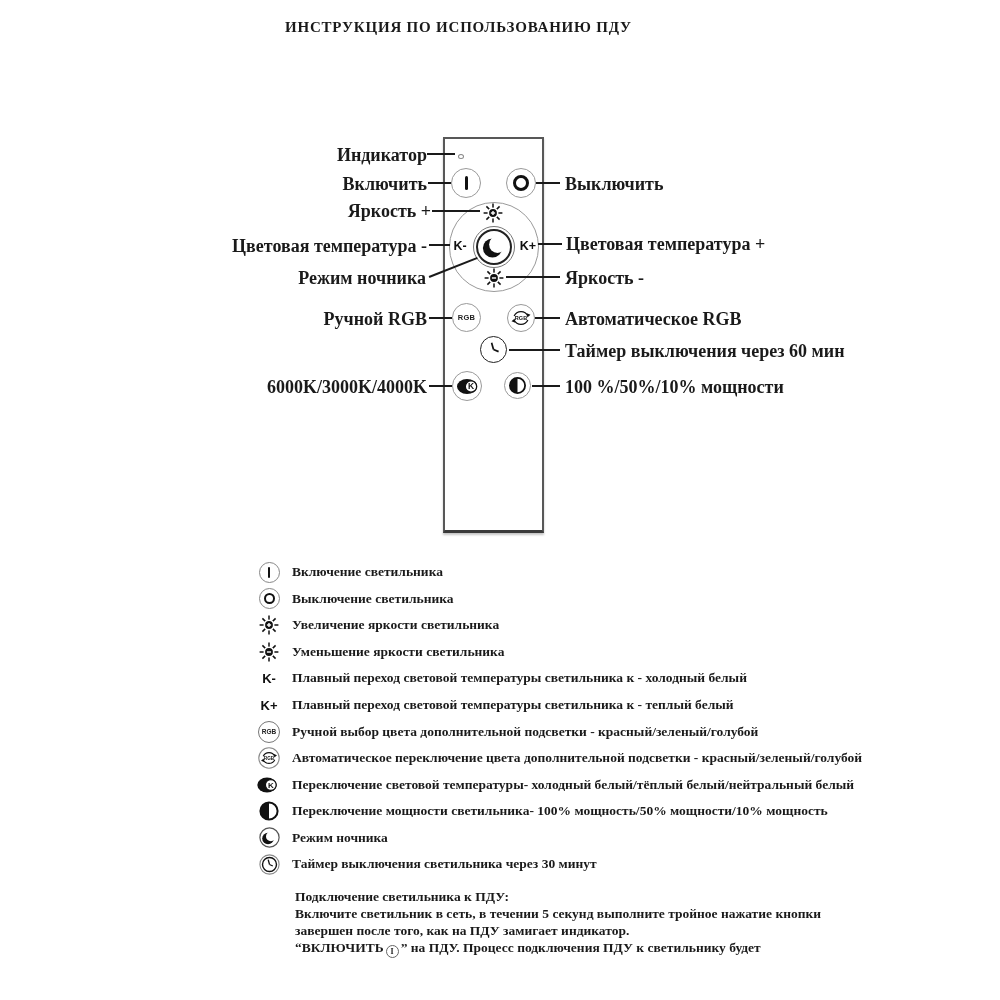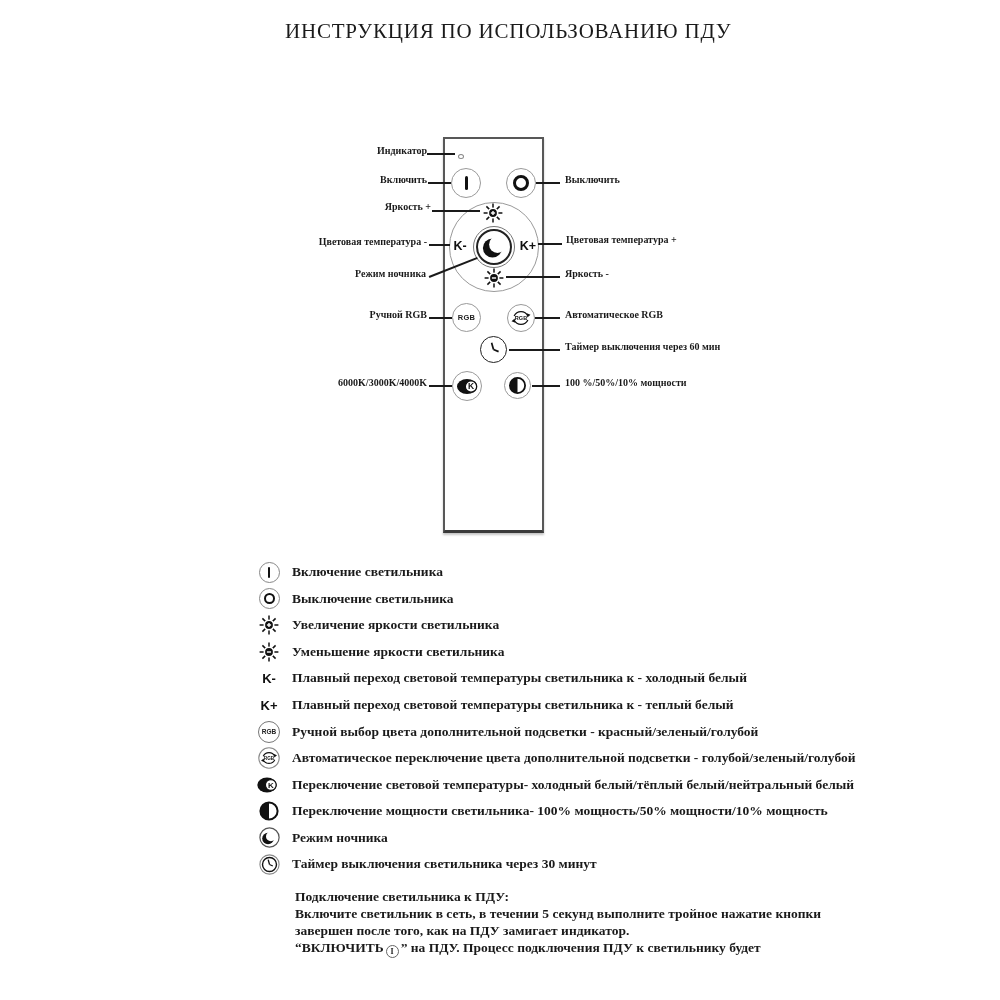--- a/index.html
+++ b/index.html
@@ -1,20 +1,20 @@
 <!DOCTYPE html>
 <html><head>
 <meta charset="utf-8">
 <style>
   html,body{margin:0;padding:0;background:#fff;}
   #page{position:relative;width:1000px;height:1000px;background:#ffffff;overflow:hidden;
         font-family:"Liberation Serif",serif;color:#1a1a1a;}
   .abs{position:absolute;}
-  .title{font-size:21px;font-weight:normal;letter-spacing:.8px;white-space:nowrap;}
-  .label{font-size:10px;font-weight:bold;white-space:nowrap;}
+  .title{font-size:15px;font-weight:bold;letter-spacing:.8px;white-space:nowrap;}
+  .label{font-size:18px;font-weight:bold;white-space:nowrap;}
   .lab-r{text-align:right;}
   .line{position:absolute;height:1.6px;background:#1a1a1a;}
   .ring{position:absolute;border-radius:50%;box-sizing:border-box;background:#fff;}
   .thin{border:1.5px solid #9a9a9a;}
   .dark{border:1.8px solid #222;}
   .center{display:flex;align-items:center;justify-content:center;}
   .remote{position:absolute;left:443px;top:137px;width:101px;height:396px;background:#fff;
           border:2px solid #585858;border-bottom:3px solid #3a3a3a;box-sizing:border-box;
           box-shadow:0 2px 2px rgba(90,90,90,.35);}
   .kzone{position:absolute;width:22px;text-align:center;font-family:"Liberation Sans",sans-serif;
@@ -227,21 +227,21 @@
       <span class="licon">
         <svg width="22" height="22" viewBox="0 0 28 28">
           <circle cx="14" cy="14" r="13" fill="none" stroke="#888" stroke-width="1.4"></circle>
           <text x="14" y="16" text-anchor="middle" font-size="6" font-weight="bold" font-family="Liberation Sans, sans-serif" fill="#111">RGB</text>
           <path d="M6.6,11.8 A8.2,8.2 0 0 1 21.4,11.8" fill="none" stroke="#111" stroke-width="1.4"></path>
           <path d="M20.2,8.8 L24.2,10.4 L20.8,13.4 Z" fill="#111"></path>
           <path d="M21.4,16.2 A8.2,8.2 0 0 1 6.6,16.2" fill="none" stroke="#111" stroke-width="1.4"></path>
           <path d="M7.8,19.2 L3.8,17.6 L7.2,14.6 Z" fill="#111"></path>
         </svg>
       </span>
-      <span class="ltext">Автоматическое переключение цвета дополнительной подсветки - голубой/зеленый/голубой</span>
+      <span class="ltext">Автоматическое переключение цвета дополнительной подсветки - красный/зеленый/голубой</span>
     </div>
     <div class="lrow">
       <span class="licon">
         <svg width="24" height="18" viewBox="0 0 24 18">
           <ellipse cx="10" cy="9" rx="9.7" ry="7.4" fill="#111"></ellipse>
           <circle cx="13.8" cy="9" r="5.4" fill="#fff" stroke="#111" stroke-width="1.2"></circle>
           <text x="13.8" y="11.8" text-anchor="middle" font-size="8" font-weight="bold" font-family="Liberation Sans, sans-serif" fill="#111">K</text>
         </svg>
       </span>
       <span class="ltext">Переключение световой температуры- холодный белый/тёплый белый/нейтральный белый</span>

